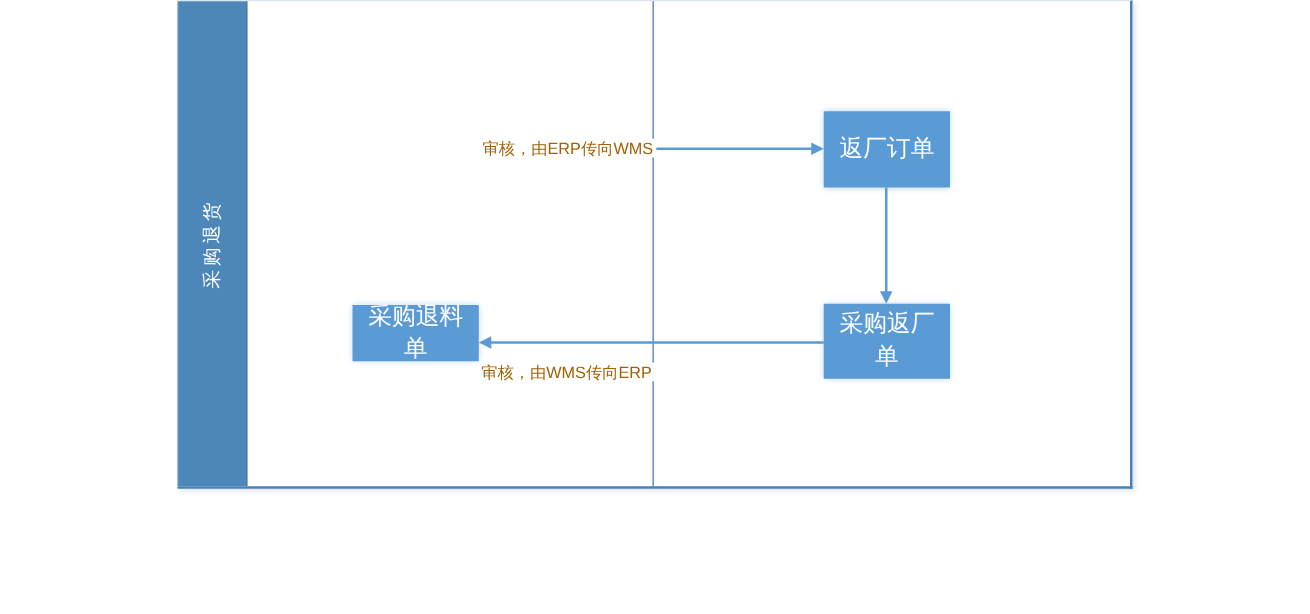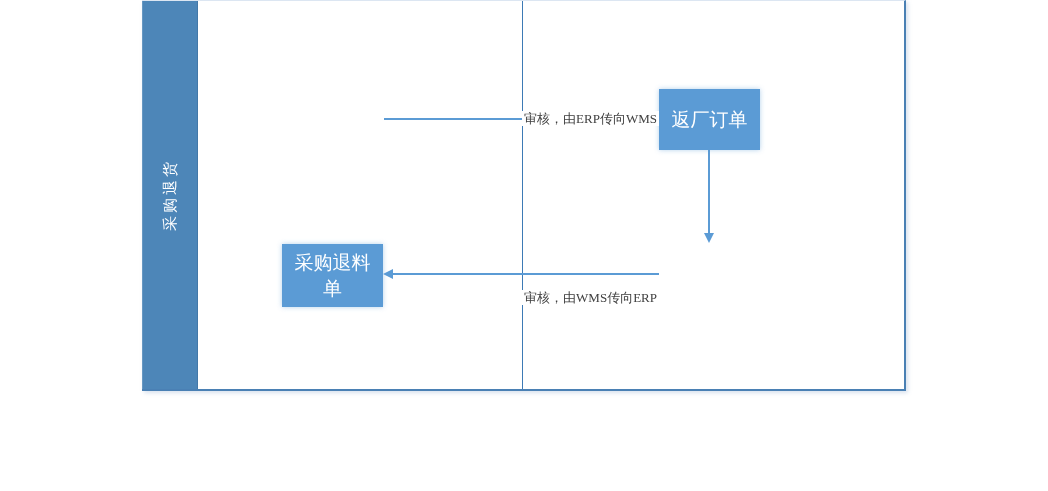--- a/index.html
+++ b/index.html
@@ -67,21 +67,21 @@
     justify-content: center;
     text-align: center;
     font-size: 19px;
     line-height: 26px;
     padding: 2px 8px;
     box-shadow: 0 0 5px rgba(91, 155, 213, 0.45);
     z-index: 2;
   }
   .node-return-request   { left: 141px; top:  89px; width: 101px; height: 60px; }
   .node-factory-order    { left: 517px; top:  88px; width: 101px; height: 61px; }
-  .node-purchase-return  { left: 140px; top: 243px; width: 101px; height: 63px; }
+  .node-purchase-return  { left: 140px; top: 243px; width: 101px; height: 45px; }
   .node-purchase-factory { left: 517px; top: 242px; width: 101px; height: 60px; }
 
   .edge-line {
     position: absolute;
     background: #5b9bd5;
     z-index: 1;
   }
   .line-a { left: 242px; top: 117px; width: 266px; height: 2px; }
   .line-b { left: 566px; top: 149px; width: 2px;  height: 85px; }
   .line-c { left: 250px; top: 272px; width: 267px; height: 2px; }
@@ -105,27 +105,26 @@
     border-right: 5px solid transparent;
   }
   .arrow-left {
     left: 241px; top: 268px;
     border-right: 10px solid #5b9bd5;
     border-top: 5px solid transparent;
     border-bottom: 5px solid transparent;
   }
   .edge-label {
     position: absolute;
-    text-align: right;
+    text-align: left;
     font-size: 13px;
     line-height: 16px;
-    color: #404040;
+    color: #a16207;
     z-index: 3;
     pointer-events: none;
-    font-family: Liberation Serif, serif;
   }
   .label-a { left: 242px; top: 110px; width: 275px; }
   .label-c { left: 241px; top: 265px; width: 276px; margin-top: 24px; }
   .edge-label-text {
     background: #ffffff;
     padding: 0 2px;
   }
 </style>
 </head>
 <body>
@@ -141,20 +140,23 @@
 
 
     <div class="node node-factory-order">
       <span>返厂订单</span>
     </div>
 
     <div class="node node-purchase-return">
       <span>采购退料单</span>
     </div>
 
+    <div class="node node-purchase-factory">
+      <span>采购返厂单</span>
+    </div>
 
     <div class="edge-line line-a"></div>
     <div class="arrowhead arrow-right"></div>
     <div class="edge-label label-a">
       <span class="edge-label-text">审核，由ERP传向WMS</span>
     </div>
 
     <div class="edge-line line-b"></div>
     <div class="arrowhead arrow-down"></div>
 

